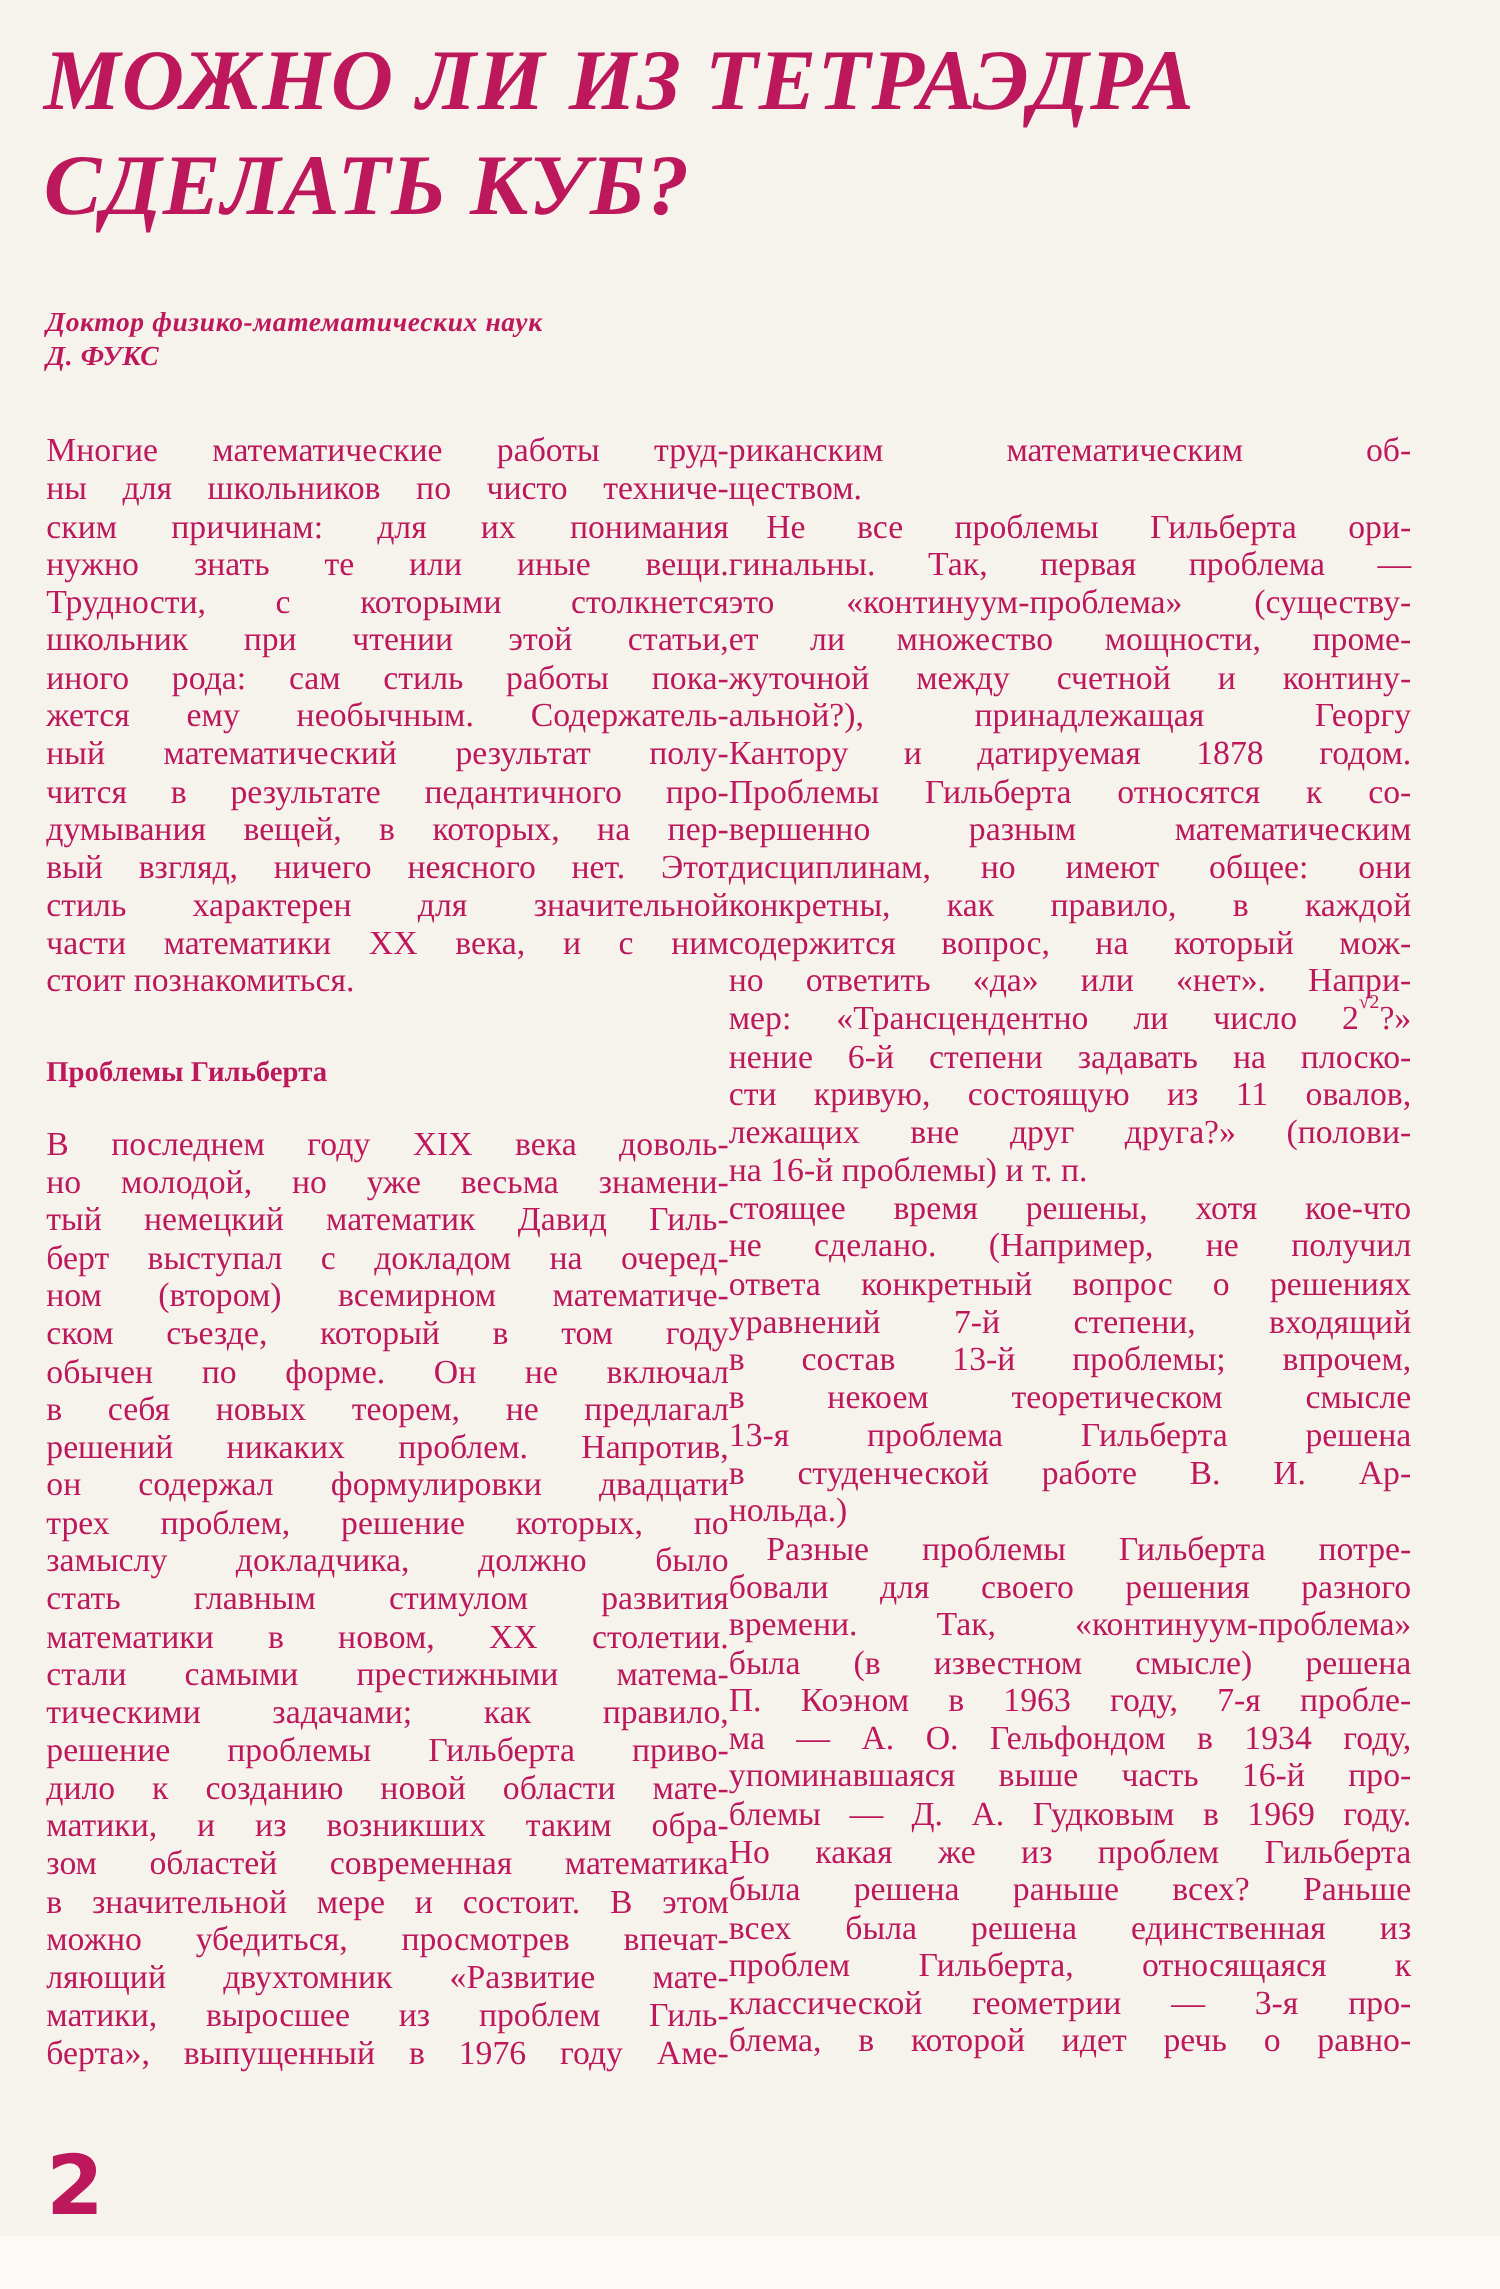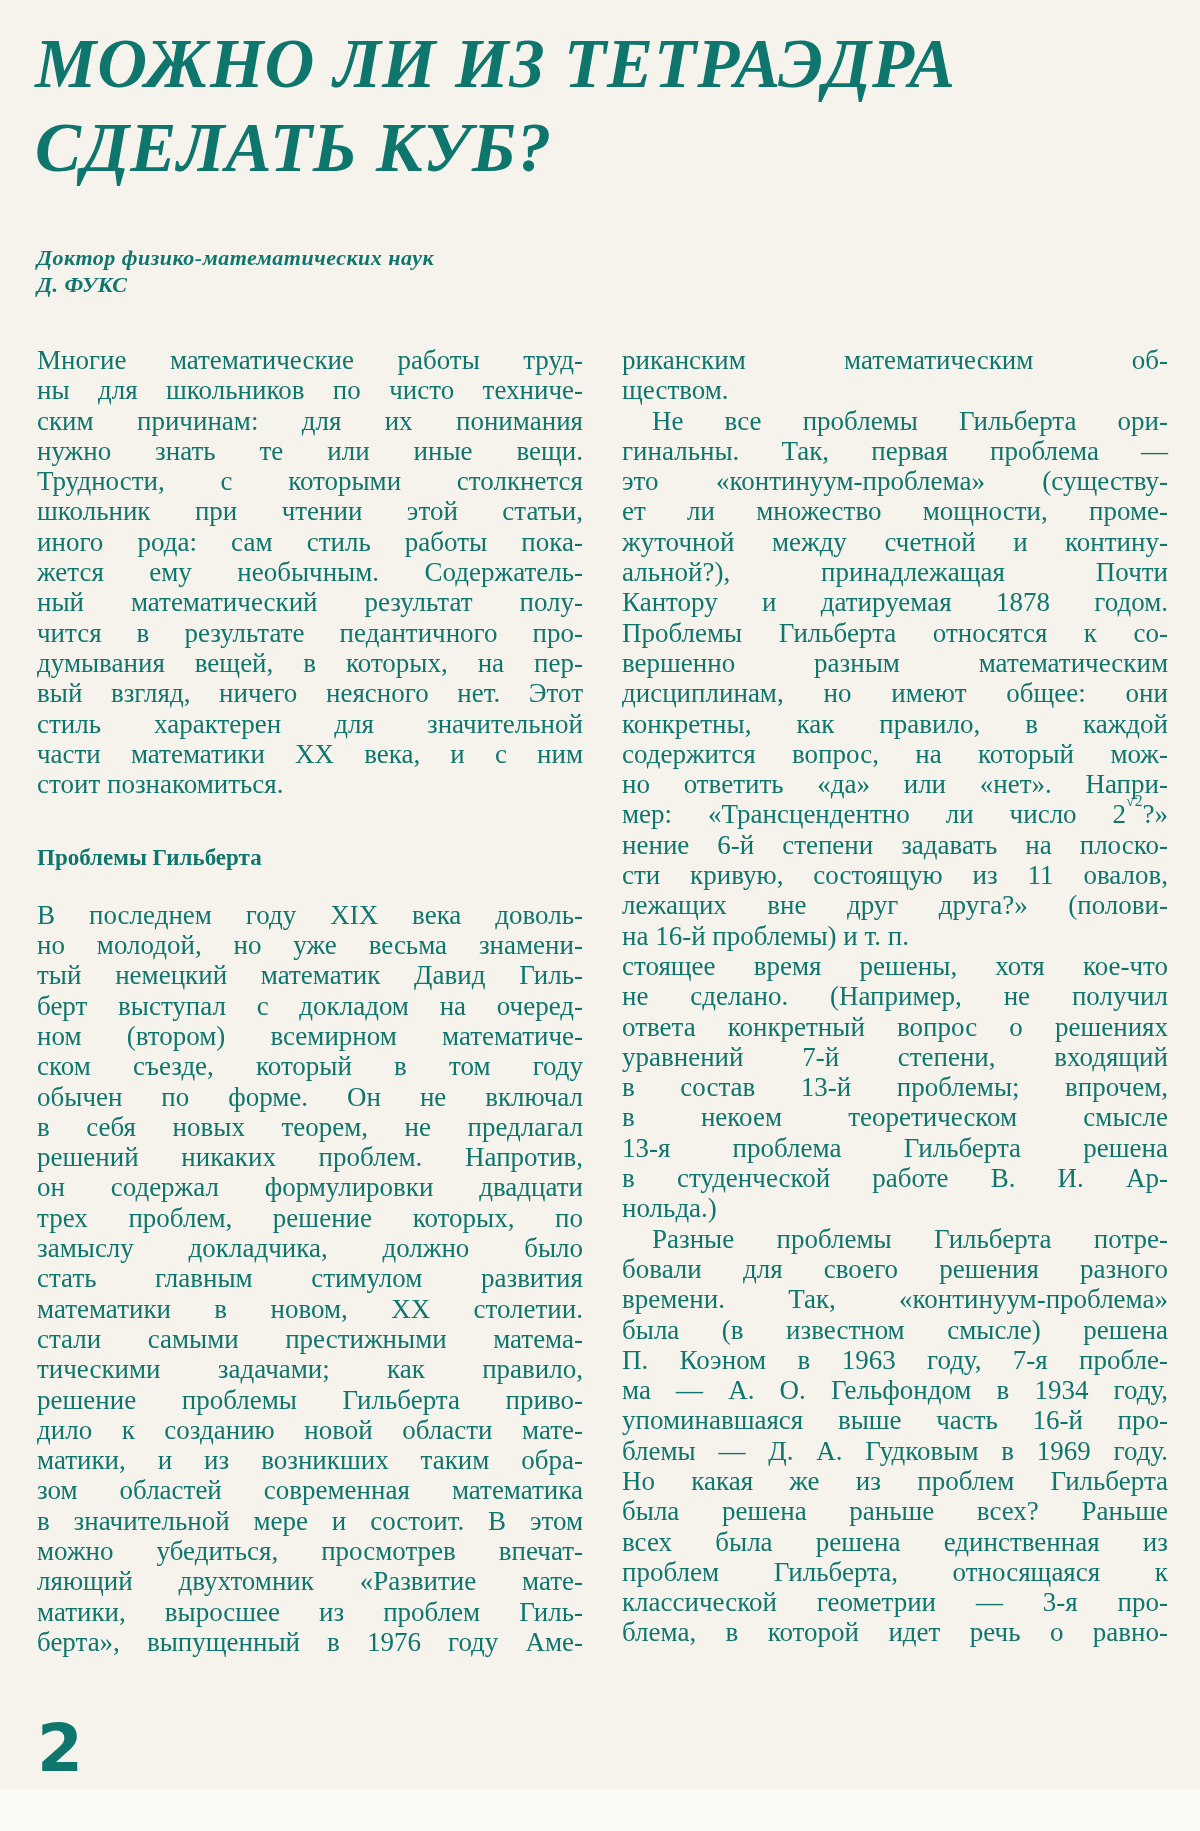--- a/index.html
+++ b/index.html
@@ -1,21 +1,21 @@
 <!DOCTYPE html>
 <html><head>
 <meta charset="utf-8">
 <style>
   html, body { margin: 0; padding: 0; background: #e8e6e0; }
   .page {
     position: relative;
     width: 1200px;
     height: 1831px;
     background: #f6f3ec;
-    color: #0f766e;
+    color: #be185d;
     font-family: "Liberation Serif", serif;
     overflow: hidden;
   }
   .page::after {
     content: "";
     position: absolute;
     left: 0; right: 0; bottom: 0;
     height: 42px;
     background: #fbfaf6;
     pointer-events: none;
@@ -40,21 +40,20 @@
     font-size: 22px;
     line-height: 27px;
     letter-spacing: 0.5px;
   }
   .columns {
     position: absolute;
     left: 37px;
     top: 345px;
     width: 1131px;
     display: flex;
-    gap: 39px;
     font-size: 27px;
     line-height: 30.3px;
   }
   .col { width: 546px; }
   .line {
     text-align: justify;
     text-align-last: justify;
   }
   .line.no-just { text-align-last: left; }
   .line.indent { text-indent: 30px; }
@@ -145,21 +144,21 @@
         <div class="para">
           <div class="line">риканским математическим об-</div>
           <div class="line no-just">ществом.</div>
         </div>
         <div class="para">
           <div class="line indent">Не все проблемы Гильберта ори-</div>
           <div class="line">гинальны. Так, первая проблема —</div>
           <div class="line">это «континуум-проблема» (существу-</div>
           <div class="line">ет ли множество мощности, проме-</div>
           <div class="line">жуточной между счетной и контину-</div>
-          <div class="line">альной?), принадлежащая Почти</div>
+          <div class="line">альной?), принадлежащая Георгу</div>
           <div class="line">Кантору и датируемая 1878 годом.</div>
           <div class="line">Проблемы Гильберта относятся к со-</div>
           <div class="line">вершенно разным математическим</div>
           <div class="line">дисциплинам, но имеют общее: они</div>
           <div class="line">конкретны, как правило, в каждой</div>
           <div class="line">содержится вопрос, на который мож-</div>
           <div class="line">но ответить «да» или «нет». Напри-</div>
           <div class="line">мер: «Трансцендентно ли число 2<sup class="sup">√2</sup>?»</div>
           <div class="line">нение 6-й степени задавать на плоско-</div>
           <div class="line">сти кривую, состоящую из 11 овалов,</div>

